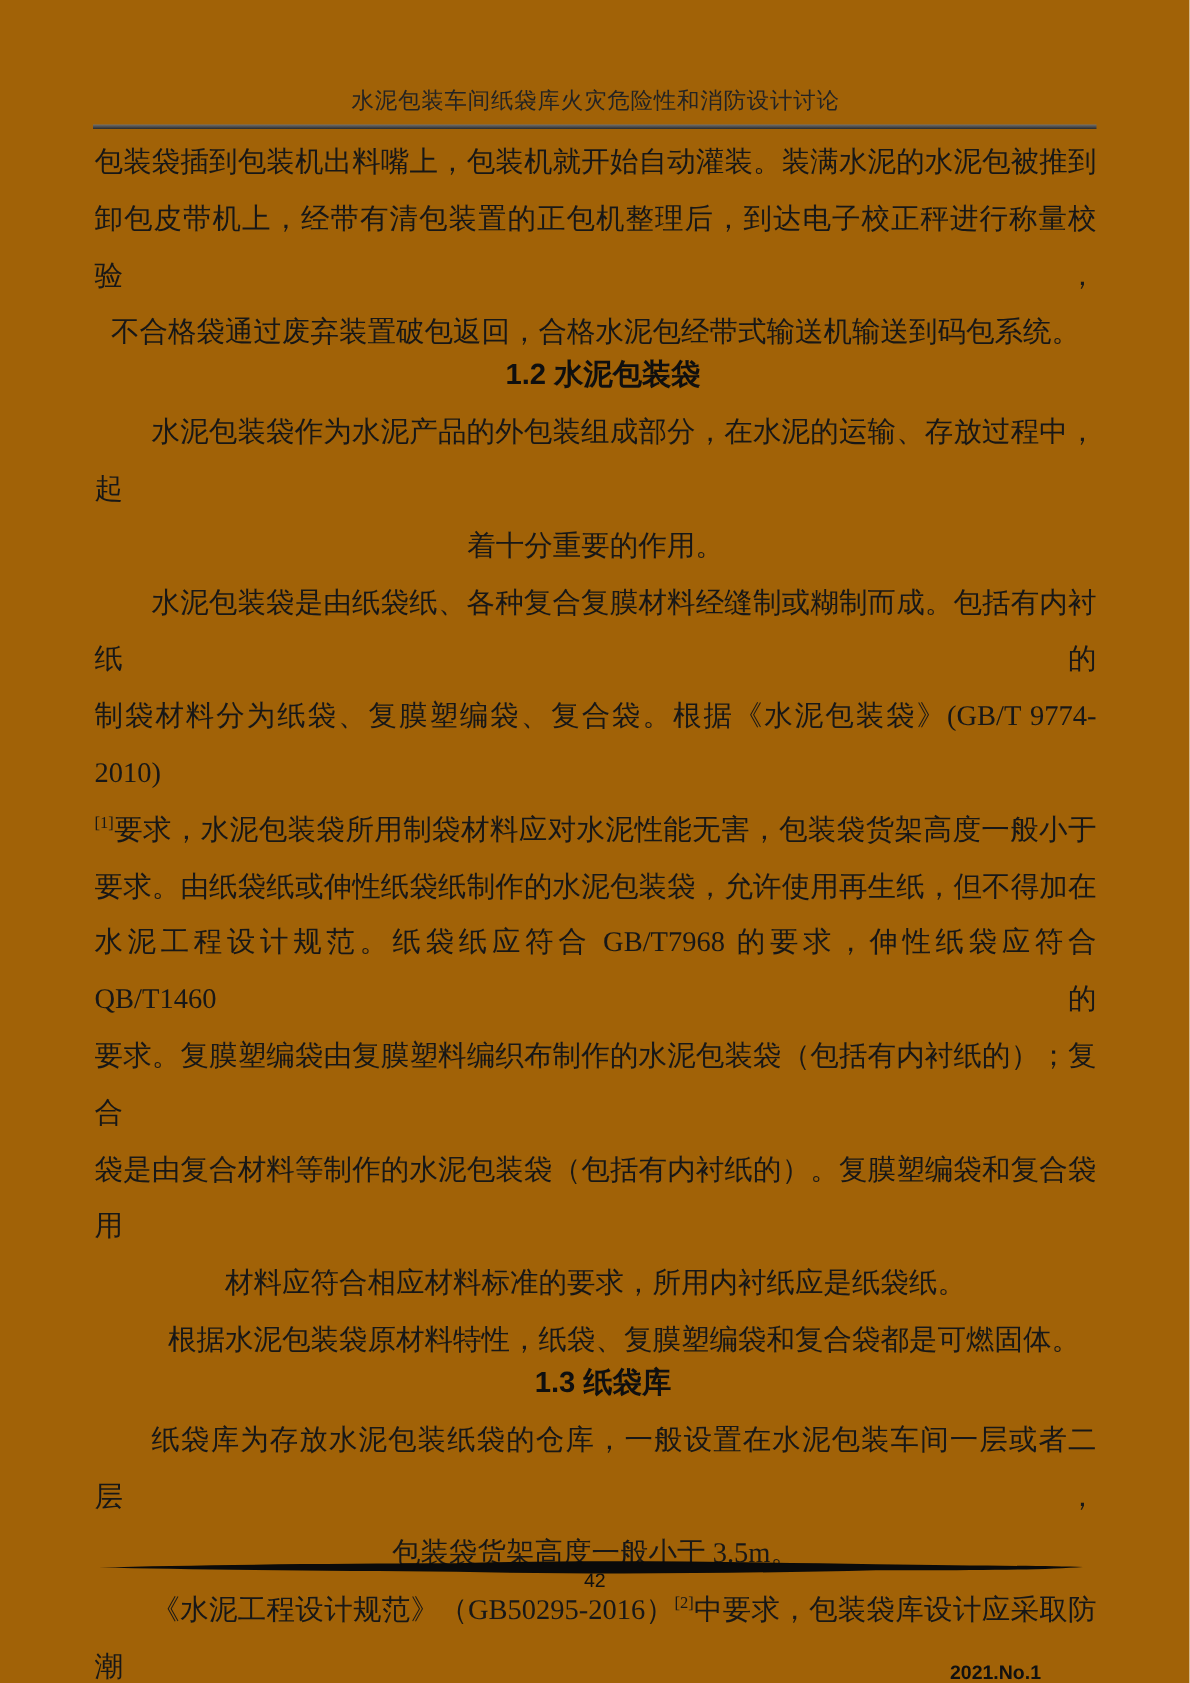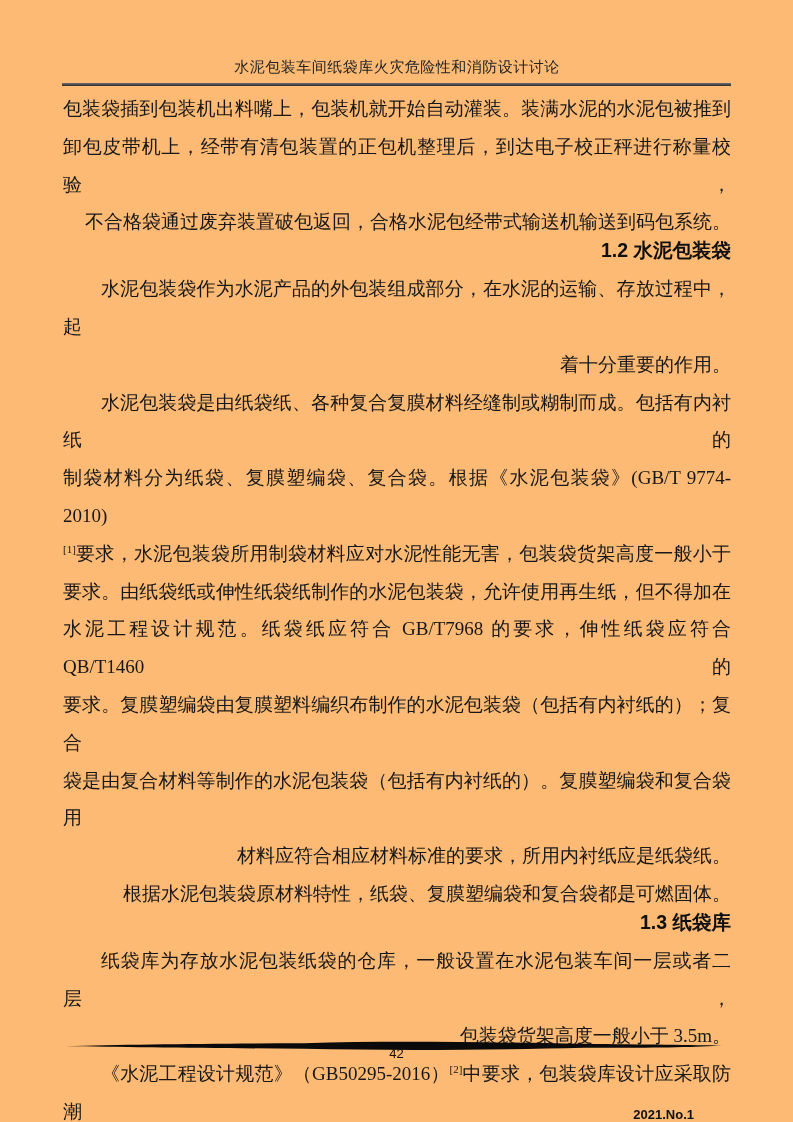--- a/index.html
+++ b/index.html
@@ -1,20 +1,20 @@
 <!DOCTYPE html>
 <html><head>
 <meta charset="utf-8">
 <style>
   html, body { margin: 0; padding: 0; background: #ffffff; }
   .page {
     position: relative;
     width: 793px;
     height: 1122px;
-    background: #fdba74;
+    background: #a16207;
     overflow: hidden;
     font-family: "Liberation Serif", "DejaVu Serif", serif;
     color: #1b1b1b;
   }
 
   
   .running-title {
     position: absolute;
     top: 58px; left: 63px; width: 668px;
     text-align: center;
@@ -29,21 +29,21 @@
   }
 
   
   .textblock {
     position: absolute;
     top: 90px; left: 63px; width: 668px;
     font-size: 19px;
     line-height: 37.8px;
     color: #171717;
   }
-  .ln { text-align: right; }
+  .ln { text-align: center; }
   .ln.fill { text-align: justify; text-align-last: justify; }
   .ind { text-indent: 2em; }
   sup.cite {
     font-size: 11px;
     line-height: 0;
     vertical-align: 7px;
     letter-spacing: 0;
   }
 
   

